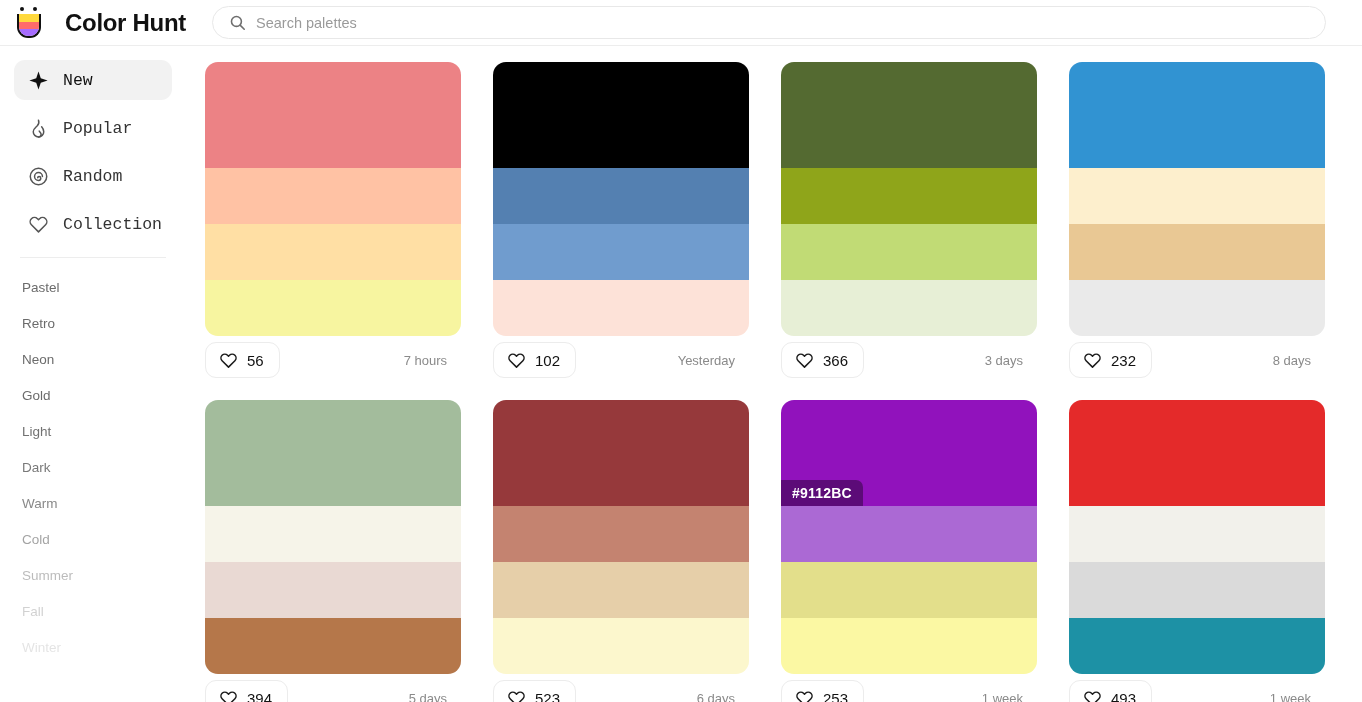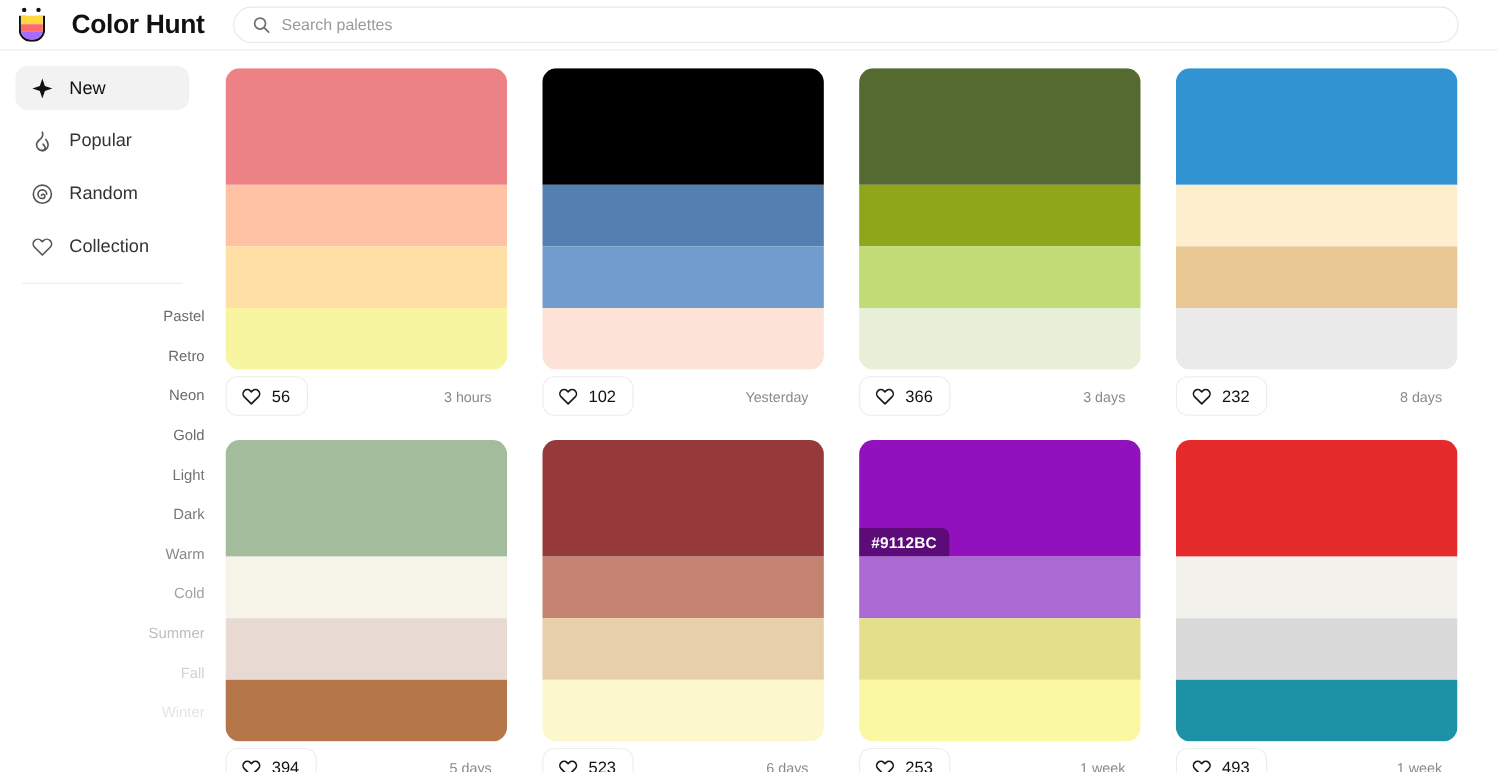--- a/index.html
+++ b/index.html
@@ -109,39 +109,39 @@
     display: flex;
     align-items: center;
     gap: 14px;
     height: 40px;
     margin: 0 14px 8px 14px;
     padding-left: 14px;
     border-radius: 11px;
     cursor: pointer;
     color: #333333;
     font-size: 16.5px;
+    font-family: Liberation Mono, monospace;
   }
   .nav-item.active { background: #f2f2f2; color: #111111; }
   .nav-icon { width: 21px; height: 21px; flex: 0 0 auto; display: block; }
 
   #tag-divider {
     margin: 13px 20px 0 20px;
     height: 1px;
     background: #ededed;
   }
   #tag-list { padding-top: 11px; position: relative; }
   .tag-item {
     height: 36px;
     display: flex;
     align-items: center;
     padding-left: 22px;
     font-size: 13.5px;
     color: #6b6b6b;
     cursor: pointer;
-    justify-content: flex-end;
   }
 
   
   #main {
     position: absolute;
     top: 46px; left: 186px;
     width: 1176px;
     height: 656px;
     overflow: hidden;
     background: #ffffff;
@@ -309,21 +309,21 @@
           <div class="swatch short" style="background: rgb(255, 223, 164);"></div>
           <div class="swatch short" style="background: rgb(247, 245, 160);"></div>
         </div>
         <div class="card-footer">
           <div class="like-btn">
             <svg class="heart-icon" viewBox="0 0 24 24" fill="none" stroke="#1a1a1a" stroke-width="1.9" stroke-linejoin="round">
               <path d="M12 20.4 3.9 12.3a4.9 4.9 0 0 1 0-6.9 4.9 4.9 0 0 1 6.9 0l1.2 1.2 1.2-1.2a4.9 4.9 0 0 1 6.9 0 4.9 4.9 0 0 1 0 6.9z"></path>
             </svg>
             <span class="like-count">56</span>
           </div>
-          <div class="time-label">3 hours</div>
+          <div class="time-label">7 hours</div>
         </div>
       </div>
       <div class="palette-card">
         <div class="swatches">
           <div class="swatch tall" style="background: rgb(0, 0, 0);"></div>
           <div class="swatch short" style="background: rgb(84, 128, 177);"></div>
           <div class="swatch short" style="background: rgb(112, 156, 206);"></div>
           <div class="swatch short" style="background: rgb(253, 226, 216);"></div>
         </div>
         <div class="card-footer">

